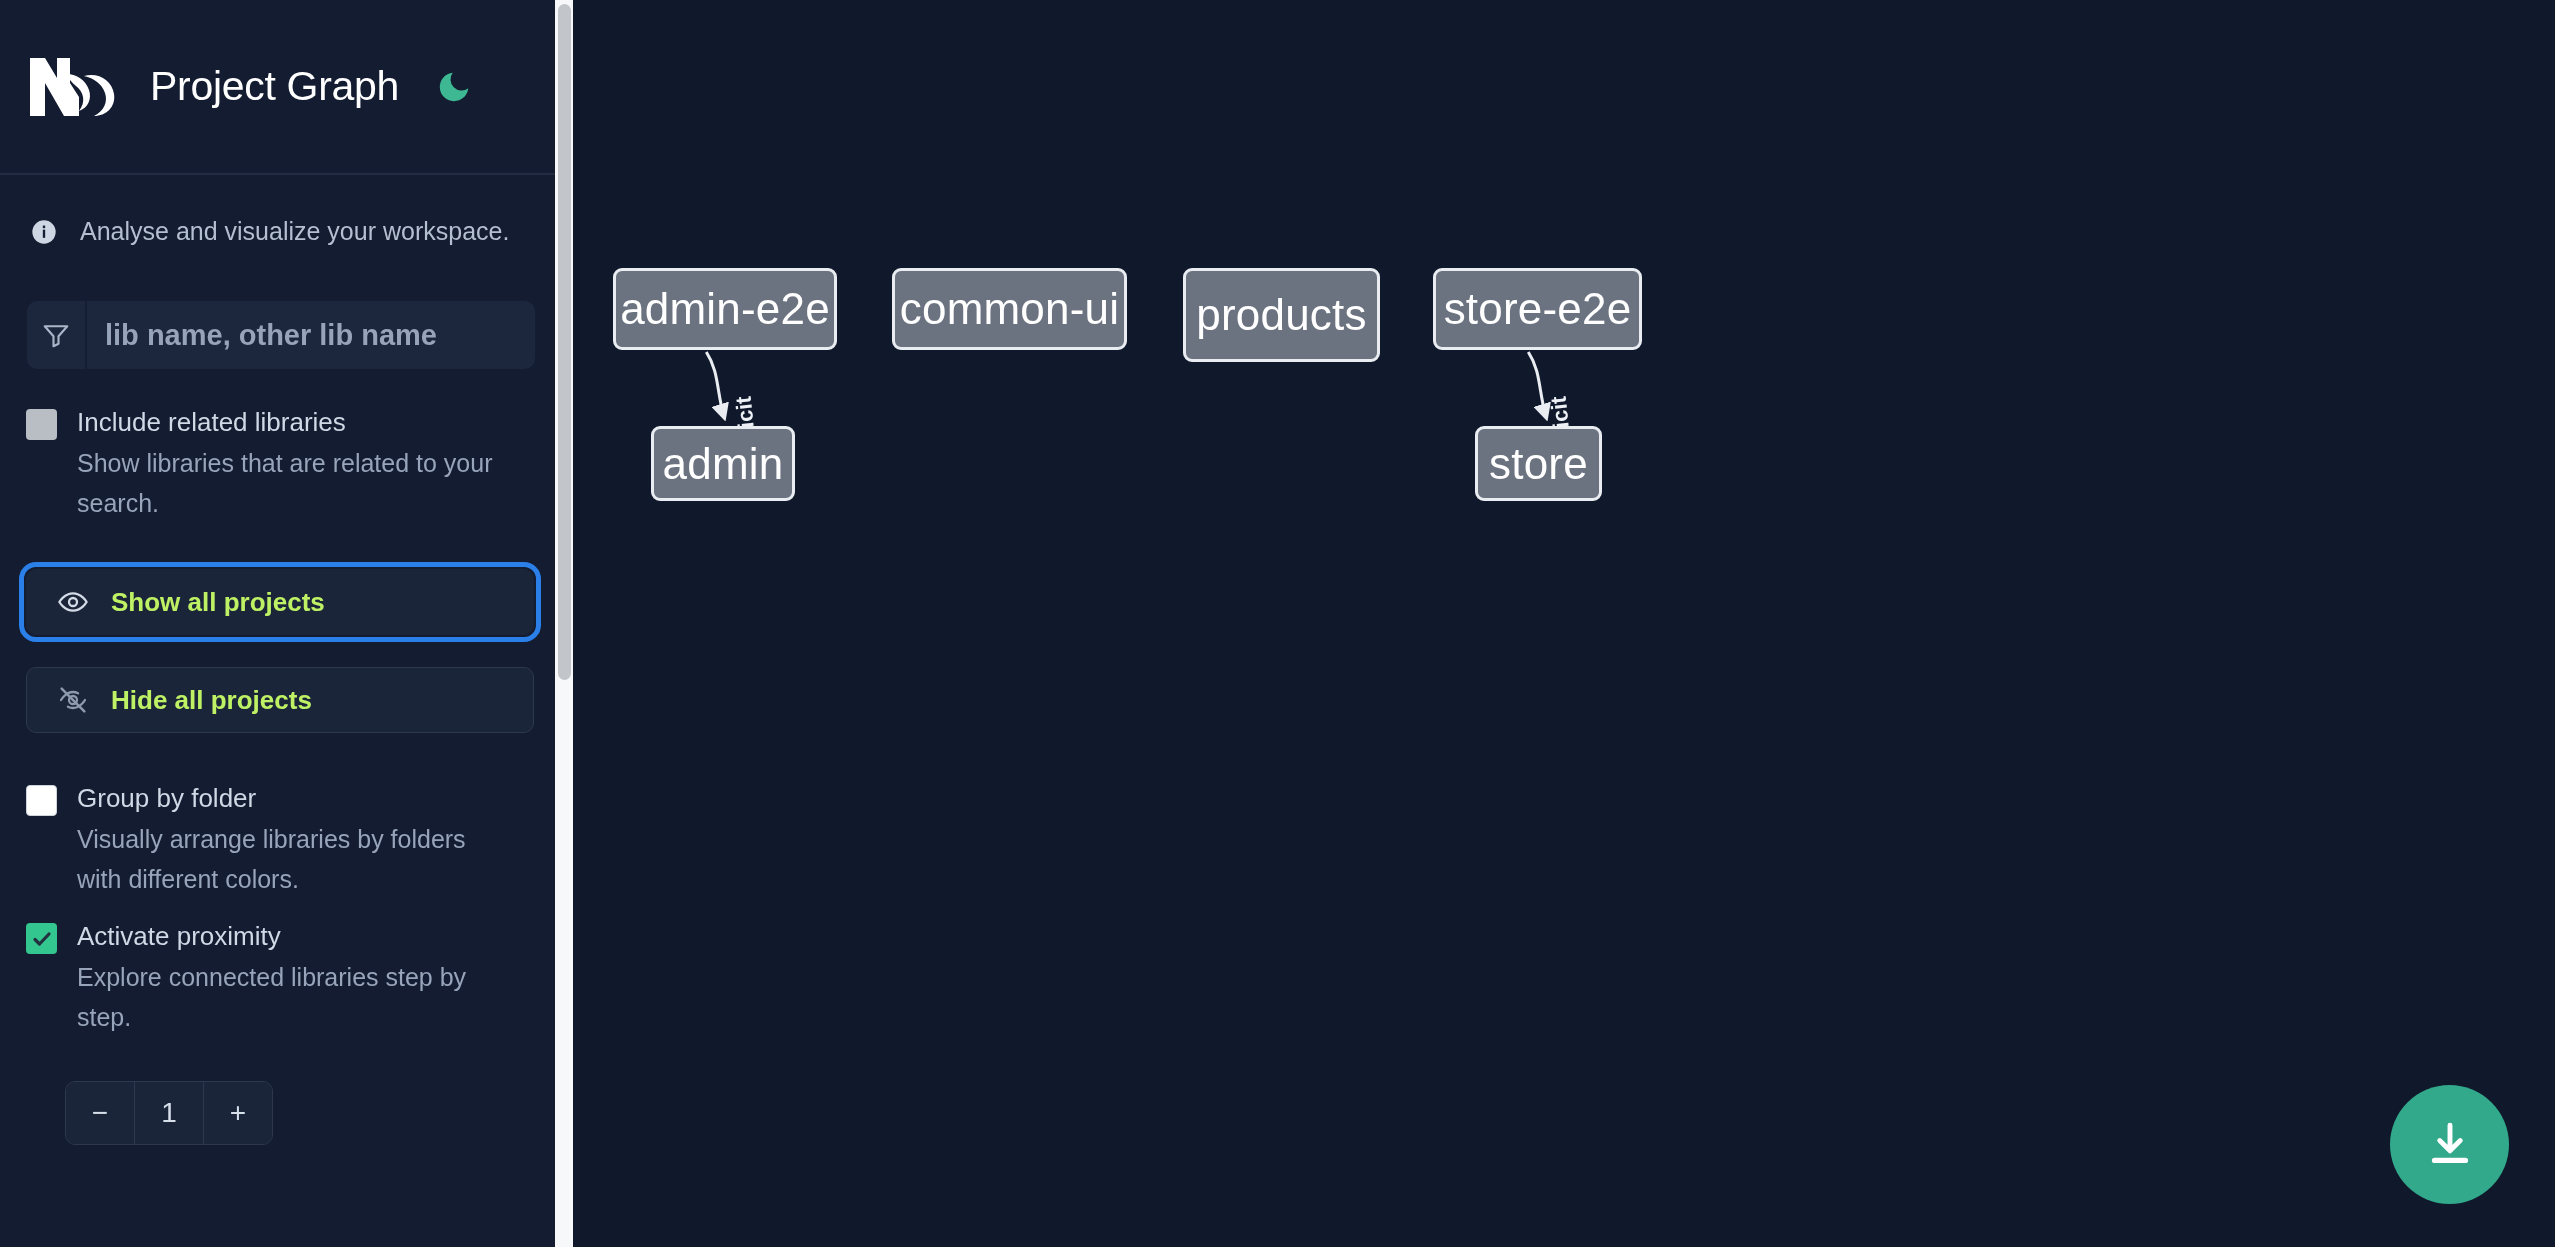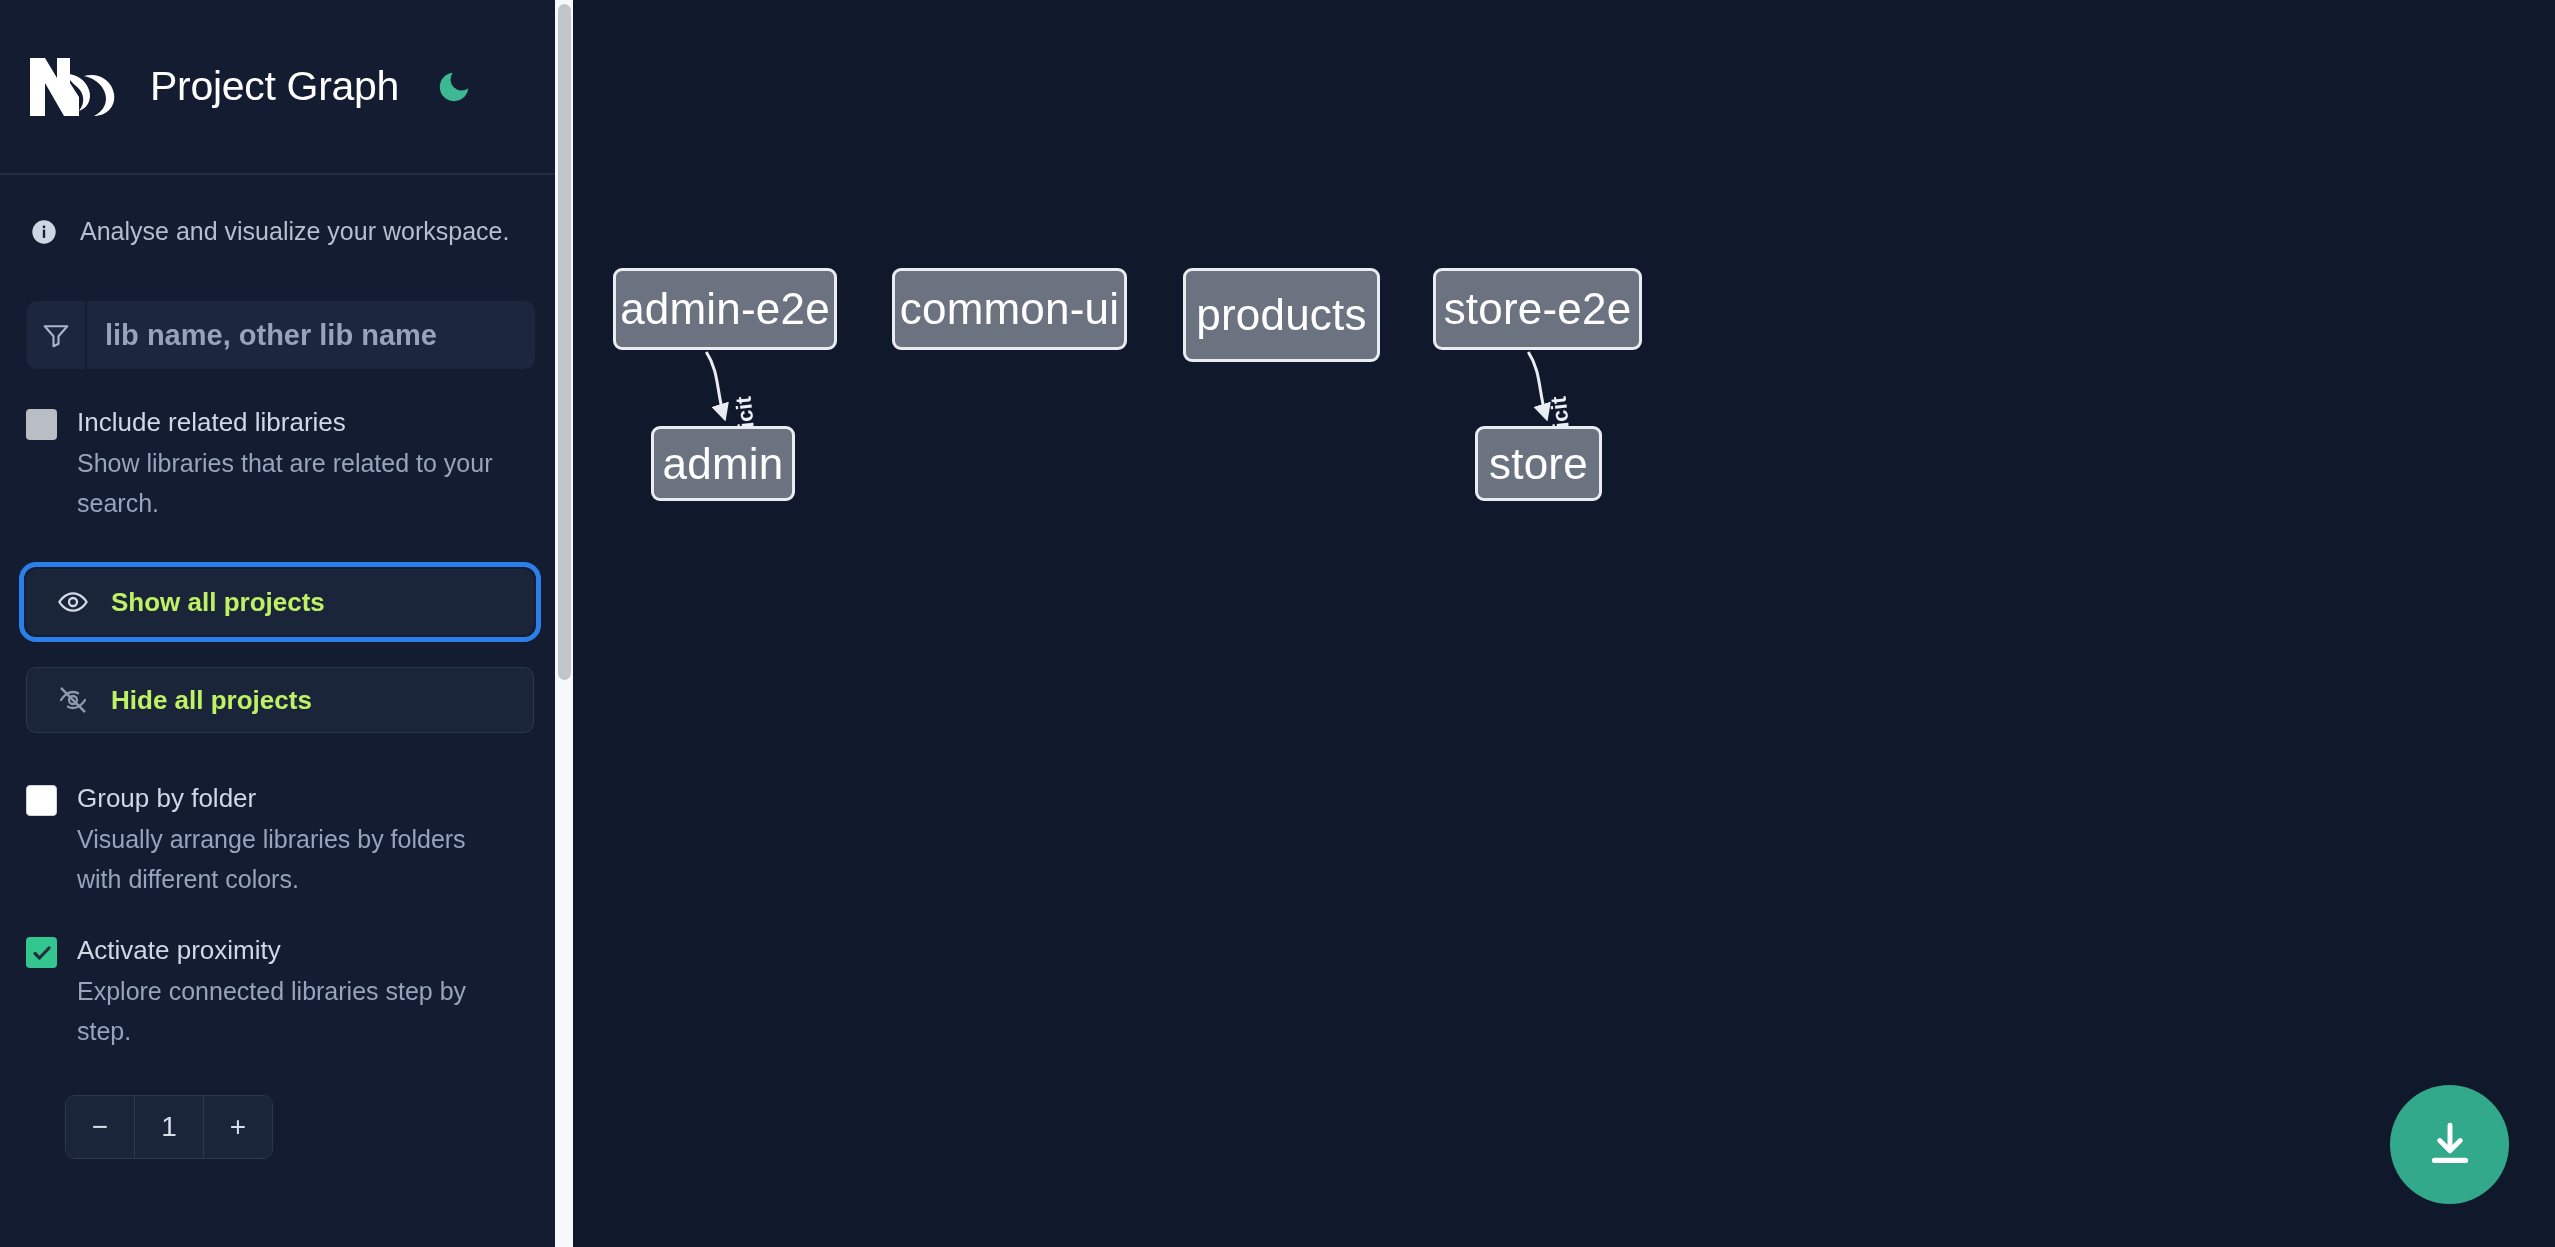--- a/index.html
+++ b/index.html
@@ -348,21 +348,21 @@
     </div>
 
     <div class="opt" style="margin-top:48px;">
       <span class="cb white"></span>
       <div class="opt-texts">
         <span class="opt-title">Group by folder</span>
         <span class="opt-desc">Visually arrange libraries by folders with different colors.</span>
       </div>
     </div>
 
-    <div class="opt" style="margin-top:34px;">
+    <div class="opt" style="margin-top:20px;">
       <span class="cb green">
         <svg width="24" height="24" viewBox="0 0 24 24">
           <path d="M5 12.5l4.5 4.5L19 7" fill="none" stroke="#23303f" stroke-width="3.2" stroke-linecap="round" stroke-linejoin="round"></path>
         </svg>
       </span>
       <div class="opt-texts">
         <span class="opt-title">Activate proximity</span>
         <span class="opt-desc">Explore connected libraries step by step.</span>
       </div>
     </div>

